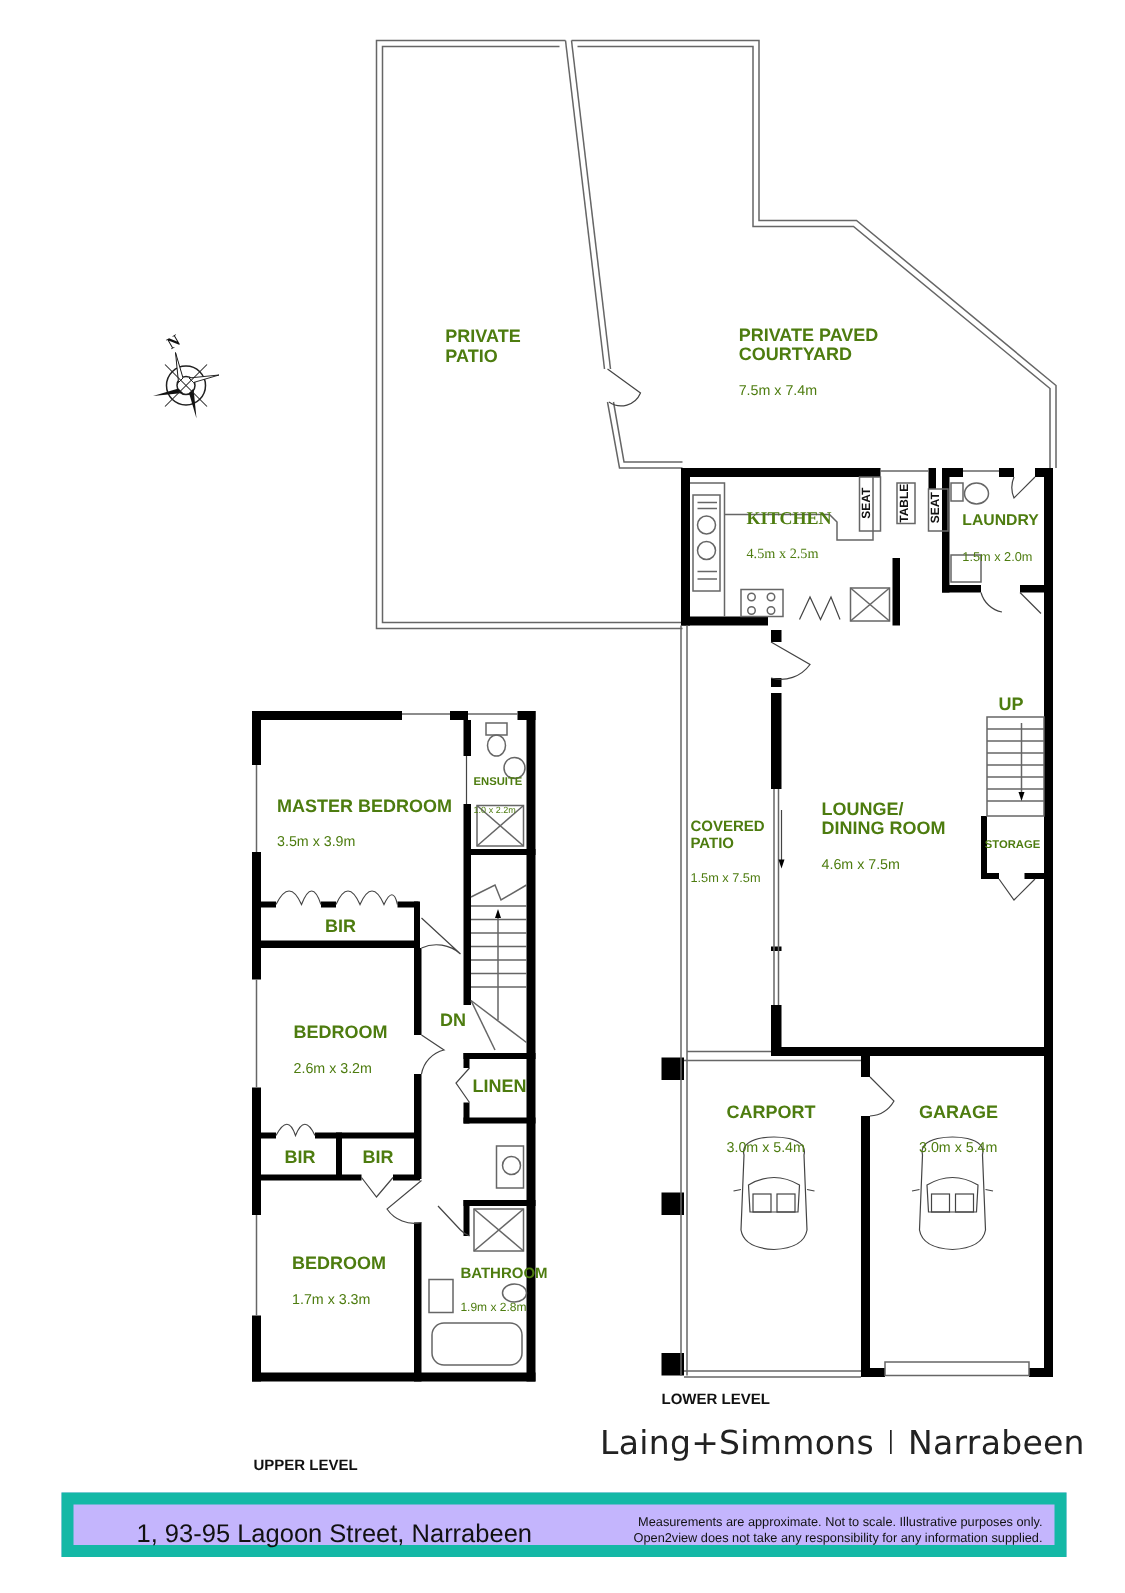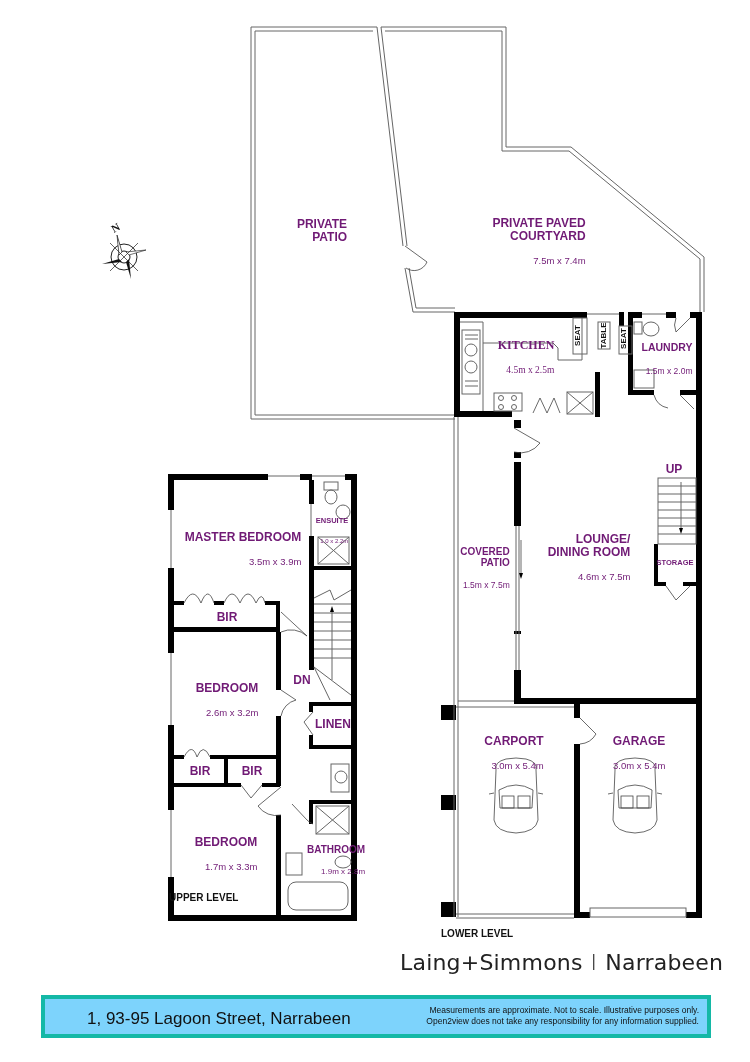--- a/index.html
+++ b/index.html
@@ -1,28 +1,28 @@
 <!DOCTYPE html>
 <html><head>
 <meta charset="utf-8">
 <style>
   html, body { margin: 0; padding: 0; background: #ffffff; }
   body { width: 750px; height: 1062px; position: relative; overflow: hidden; font-family: "Liberation Sans", sans-serif; }
   #plan { position: absolute; left: 0; top: 0; width: 750px; height: 1062px; }
-  .lbl { position: absolute; text-align: right; color: #701a75; font-family: "Liberation Sans", sans-serif; font-weight: bold; line-height: 1.1; white-space: nowrap; transform: translateX(-50%); }
+  .lbl { position: absolute; text-align: left; color: #4d7c0f; font-family: "Liberation Sans", sans-serif; font-weight: bold; line-height: 1.1; white-space: nowrap; transform: translateX(-50%); }
   .lbl .n { font-size: 12px; display: block; }
   .lbl .d { font-size: 9.5px; font-weight: normal; display: block; margin-top: 13px; }
   .lbl.small .n { font-size: 9px; }
   .lbl.tiny .n { font-size: 7.5px; }
   .lbl.tiny .d { font-size: 6px; }
   .vert { position: absolute; font-size: 8px; font-weight: bold; color: #111; transform: rotate(-90deg); transform-origin: center; font-family: "Liberation Sans", sans-serif; }
   .level { position: absolute; font-size: 10px; font-weight: bold; color: #111; font-family: "Liberation Sans", sans-serif; }
   .brand { position: absolute; left: 400px; top: 950px; font-size: 22px; color: #222; font-family: "DejaVu Sans", sans-serif; font-weight: normal; letter-spacing: 0.2px; }
   .brand .sep { margin: 0 8px; font-weight: 300; }
-  .footer { position: absolute; left: 41px; top: 995px; width: 670px; height: 43px; border: 4px solid #14b8a6; box-sizing: border-box; background: #7dd3fc; }
+  .footer { position: absolute; left: 41px; top: 995px; width: 670px; height: 43px; border: 8px solid #14b8a6; box-sizing: border-box; background: #c4b5fd; }
   .footer .addr { position: absolute; left: 42px; top: 10px; font-size: 17px; color: #111; font-family: "Liberation Sans", sans-serif; }
   .footer .disc { position: absolute; right: 8px; top: 6px; font-size: 8.5px; color: #111; text-align: right; line-height: 1.35; font-family: "Liberation Sans", sans-serif; }
 </style>
 </head>
 <body>
 
 <svg id="plan" viewBox="0 0 750 1062" xmlns="http://www.w3.org/2000/svg">
 
   <g fill="none" stroke="#666" stroke-width="1">
 
@@ -361,21 +361,21 @@
   <span class="n">BIR</span>
 </div>
 <div class="lbl" style="left:226px; top:836px;">
   <span class="n">BEDROOM</span>
   <span class="d">1.7m x 3.3m</span>
 </div>
 <div class="lbl small" style="left:316px; top:844px;padding-left:40px;">
   <span class="n" style="font-size:10px">BATHROOM</span>
   <span class="d" style="font-size:8px">1.9m x 2.8m</span>
 </div>
-<div class="level" style="left:169px; top:892px;">UPPER LEVEL</div>
+<div class="level" style="left:169px; top:972px;">UPPER LEVEL</div>
 
 <div class="brand">
   <span>Laing+Simmons</span><span class="sep">I</span><span>Narrabeen</span>
 </div>
 
 <div class="footer">
   <div class="addr">1, 93-95 Lagoon Street, Narrabeen</div>
   <div class="disc">
     <div>Measurements are approximate. Not to scale. Illustrative purposes only.</div>
     <div>Open2view does not take any responsibility for any information supplied.</div>

